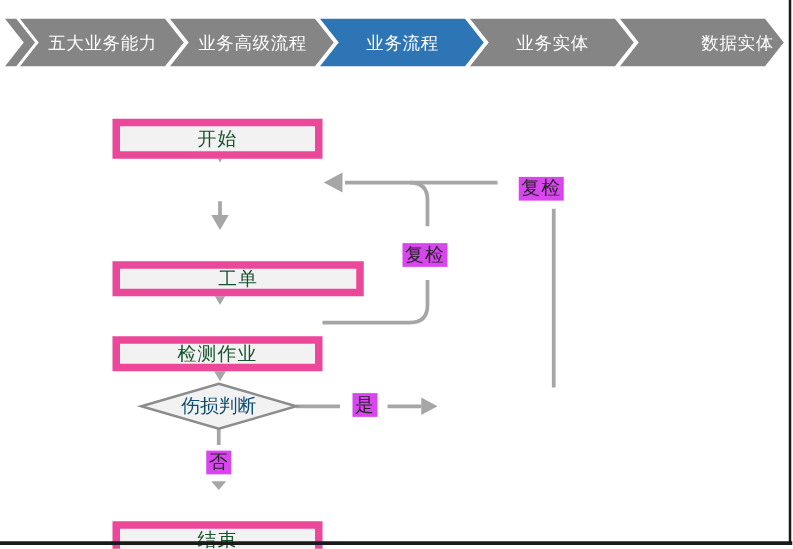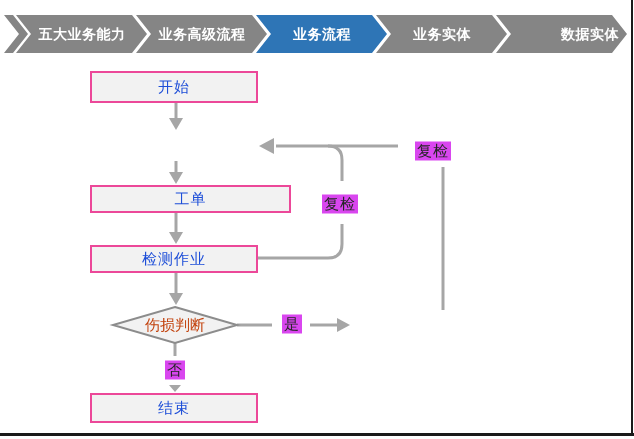--- a/index.html
+++ b/index.html
@@ -5,38 +5,38 @@
   * { margin: 0; padding: 0; box-sizing: border-box; }
   body { background: #ffffff; font-family: "Liberation Sans", "DejaVu Sans", sans-serif; }
   #stage {
     position: relative; width: 634px; height: 439px;
     background: #ffffff; overflow: hidden;
   }
   
   #nav-svg { position: absolute; left: 0; top: 0; }
   .nav-label {
     position: absolute; top: 24px; height: 20px; width: 100px;
-    text-align: center; font-size: 14px; font-weight: bold;
+    text-align: center; font-size: 14px; font-weight: normal;
     color: #ffffff; line-height: 20px; letter-spacing: 0.5px;
     cursor: default; white-space: nowrap;
   }
   
   #flow-svg { position: absolute; left: 0; top: 0; }
   .node {
-    position: absolute; border: 2px solid #ec4899; background: #f2f2f2;
+    position: absolute; border: 6px solid #ec4899; background: #f2f2f2;
     display: flex; align-items: center; justify-content: center;
-    font-size: 15px; color: #1d4ed8; letter-spacing: 1px;
+    font-size: 15px; color: #14532d; letter-spacing: 1px; margin-top: 24px;
   }
   .edge-label {
     position: absolute; font-size: 15px; color: #262626;
     background: #d946ef; padding: 0 2px; white-space: nowrap;
     transform: translate(-50%, -50%); letter-spacing: 1px;
   }
   .diamond-label {
-    position: absolute; font-size: 15px; color: #c2410c;
+    position: absolute; font-size: 15px; color: #0c4a6e;
     transform: translate(-50%, -50%); white-space: nowrap;
   }
   
   .frame-right { position: absolute; left: 631px; top: 0; width: 2px; height: 435px; background: #1a1a1a; }
   .frame-bottom { position: absolute; left: 0; top: 433px; width: 634px; height: 3px; background: #1a1a1a; }
 </style>
 </head>
 <body>
 
 <div id="stage">

